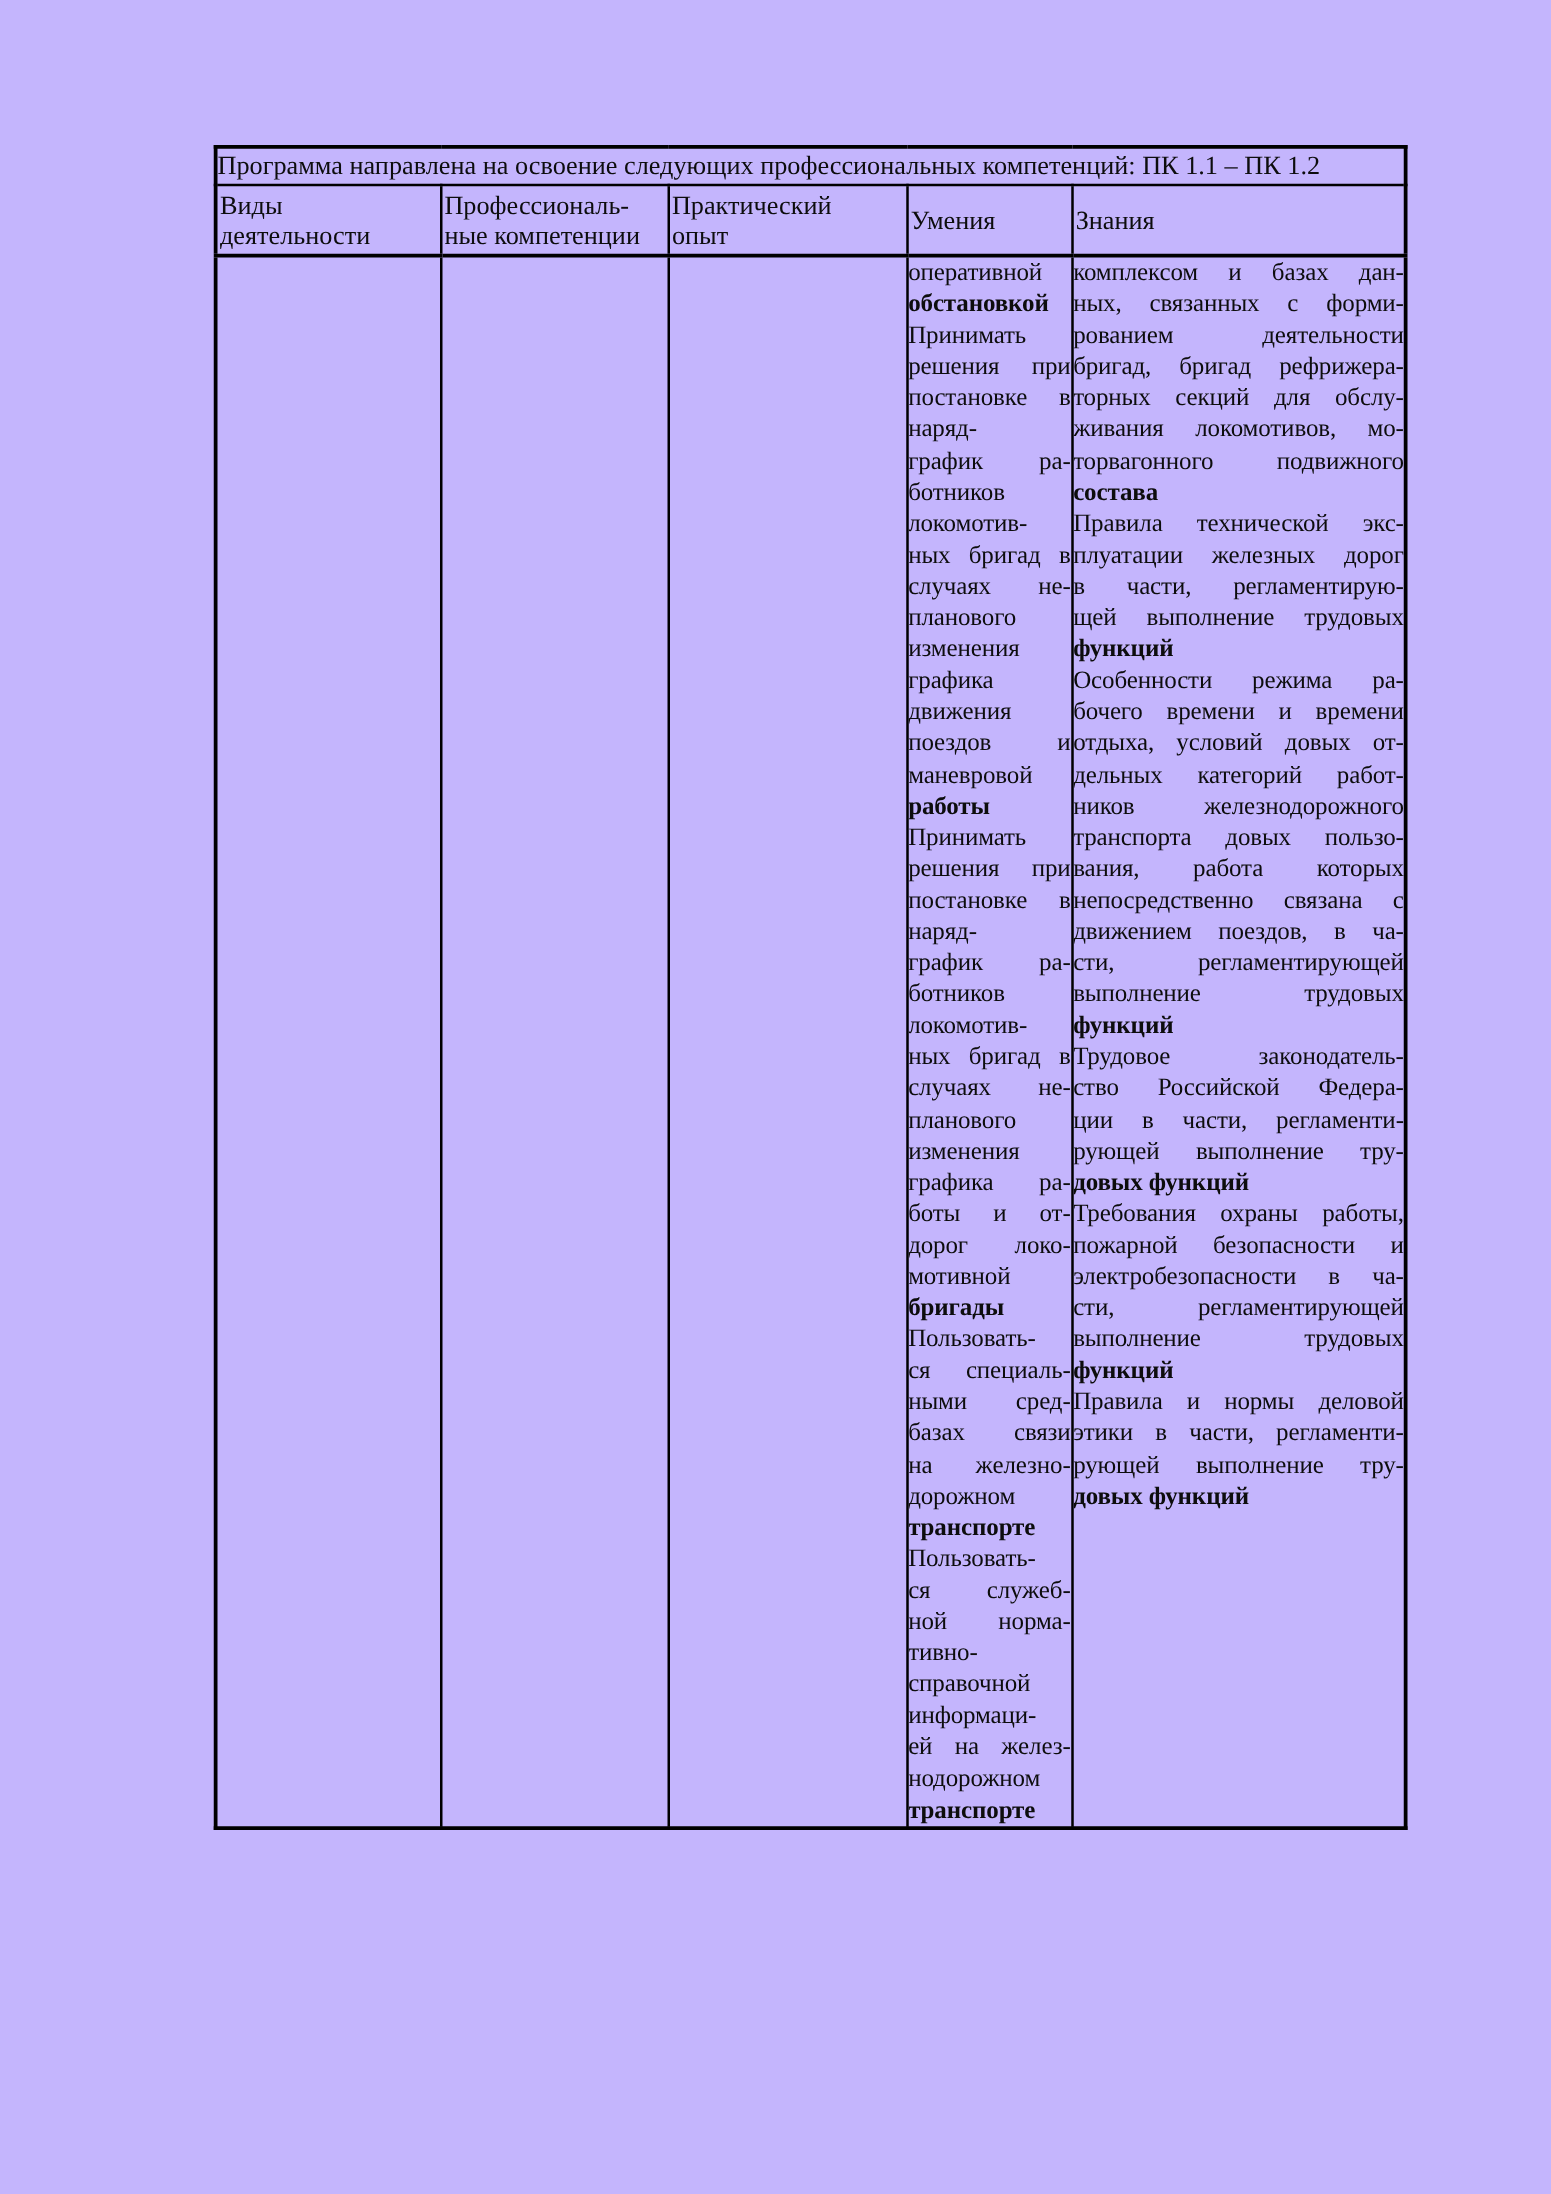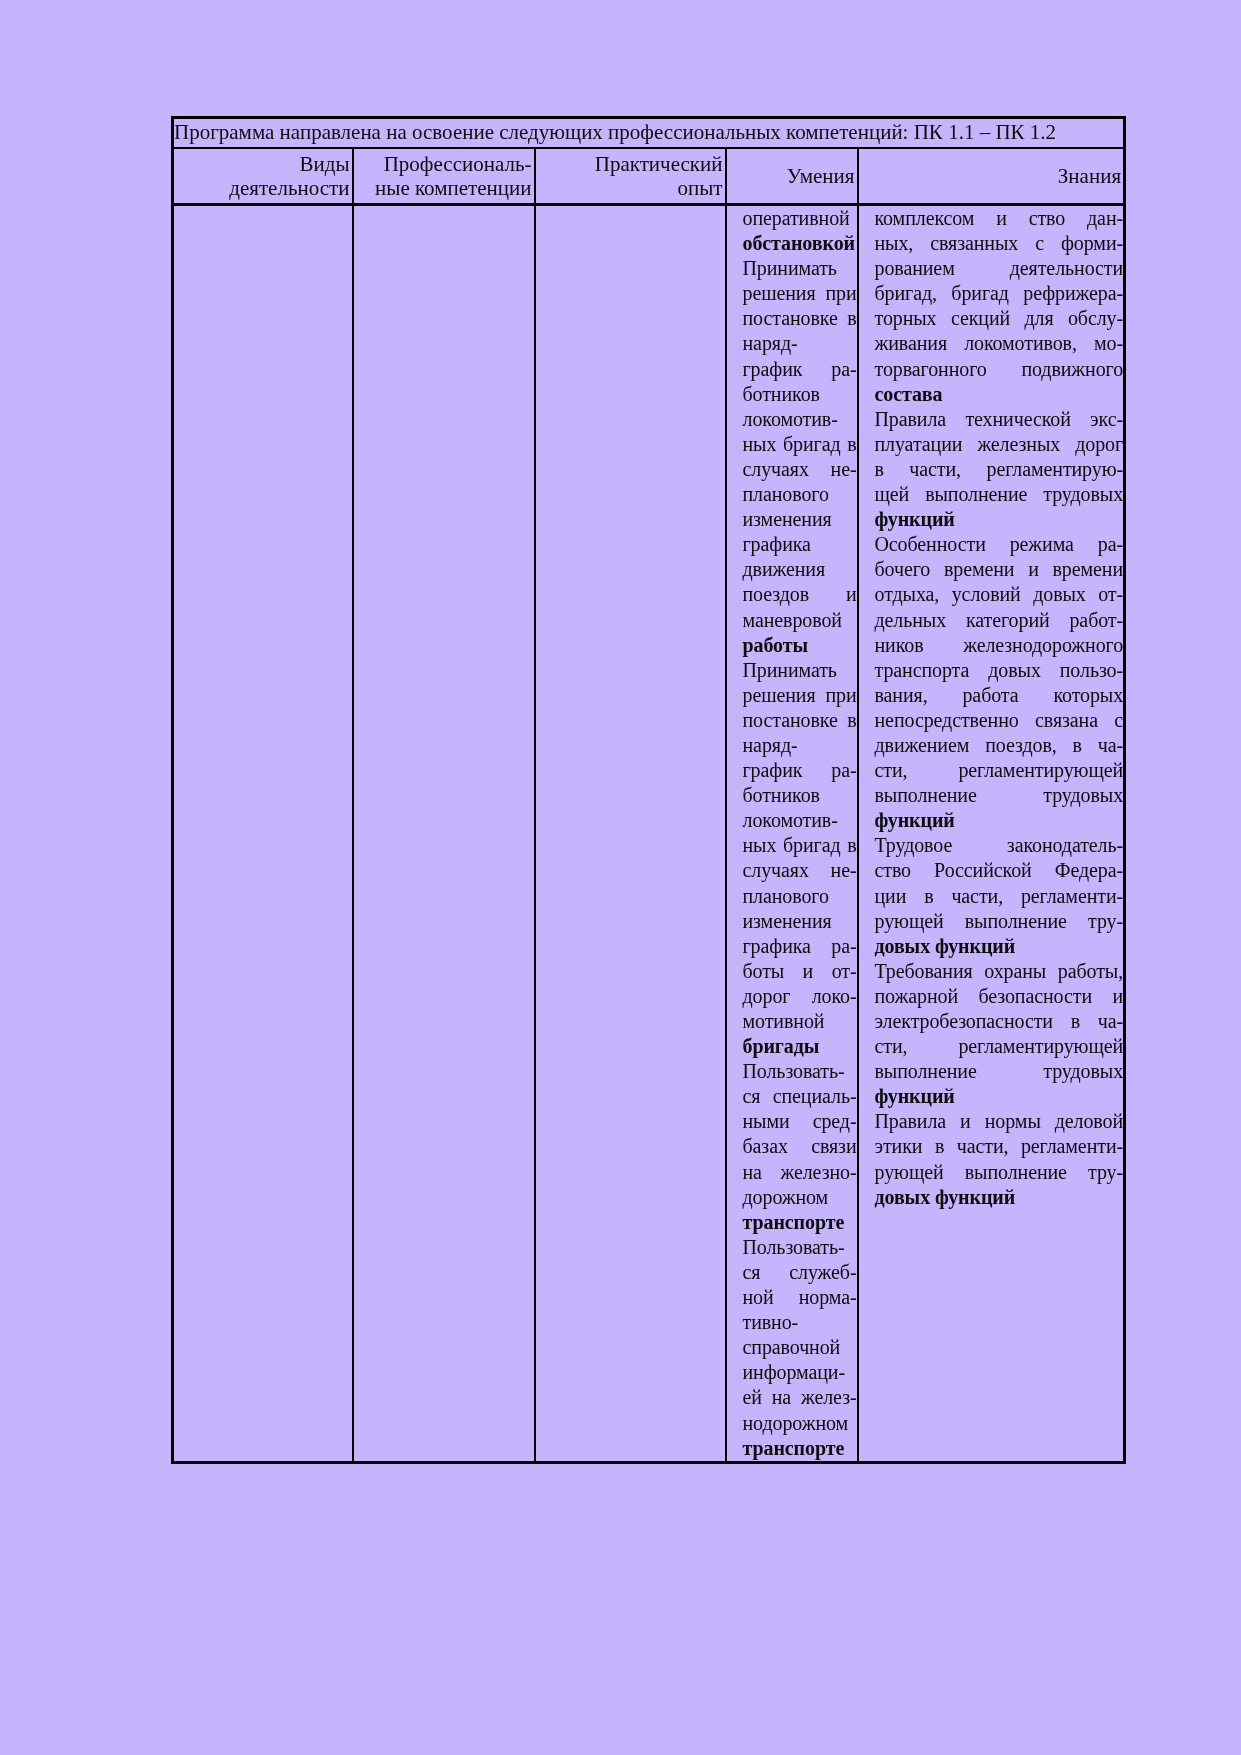--- a/index.html
+++ b/index.html
@@ -37,29 +37,28 @@
     height: 28px;
     padding: 1px 4px 0 6px;
     text-align: left;
     white-space: nowrap;
     font-weight: normal;
   }
   .header-row th {
     font-weight: normal;
     font-size: 21px;
     line-height: 24px;
-    text-align: right;
+    text-align: left;
     vertical-align: middle;
     height: 50px;
     border-bottom-width: 3px;
     padding: 2px 2px;
   }
   .body-row td {
     height: 1255px;
-    padding-left: 16px;
   }
   .textcell {
     font-size: 20px;
     line-height: 25.1px;
     padding: 3px 5px 0 5px;
     letter-spacing: -0.1px;
   }
   .line {
     text-align: justify;
     text-align-last: justify;
@@ -156,21 +155,21 @@
             <div class="line">ся служеб-</div>
             <div class="line">ной норма-</div>
             <div class="line">тивно-</div>
             <div class="line">справочной</div>
             <div class="line">информаци-</div>
             <div class="line">ей на желез-</div>
             <div class="line">нодорожном</div>
             <div class="line pl">транспорте</div>
           </td>
         <td class="textcell">
-            <div class="line">комплексом и ство дан-</div>
+            <div class="line">комплексом и базах дан-</div>
             <div class="line">ных, связанных с форми-</div>
             <div class="line">рованием деятельности</div>
             <div class="line">бригад, бригад рефрижера-</div>
             <div class="line">торных секций для обслу-</div>
             <div class="line">живания локомотивов, мо-</div>
             <div class="line">торвагонного подвижного</div>
             <div class="line pl">состава</div>
             <div class="line">Правила технической экс-</div>
             <div class="line">плуатации железных дорог</div>
             <div class="line">в части, регламентирую-</div>

